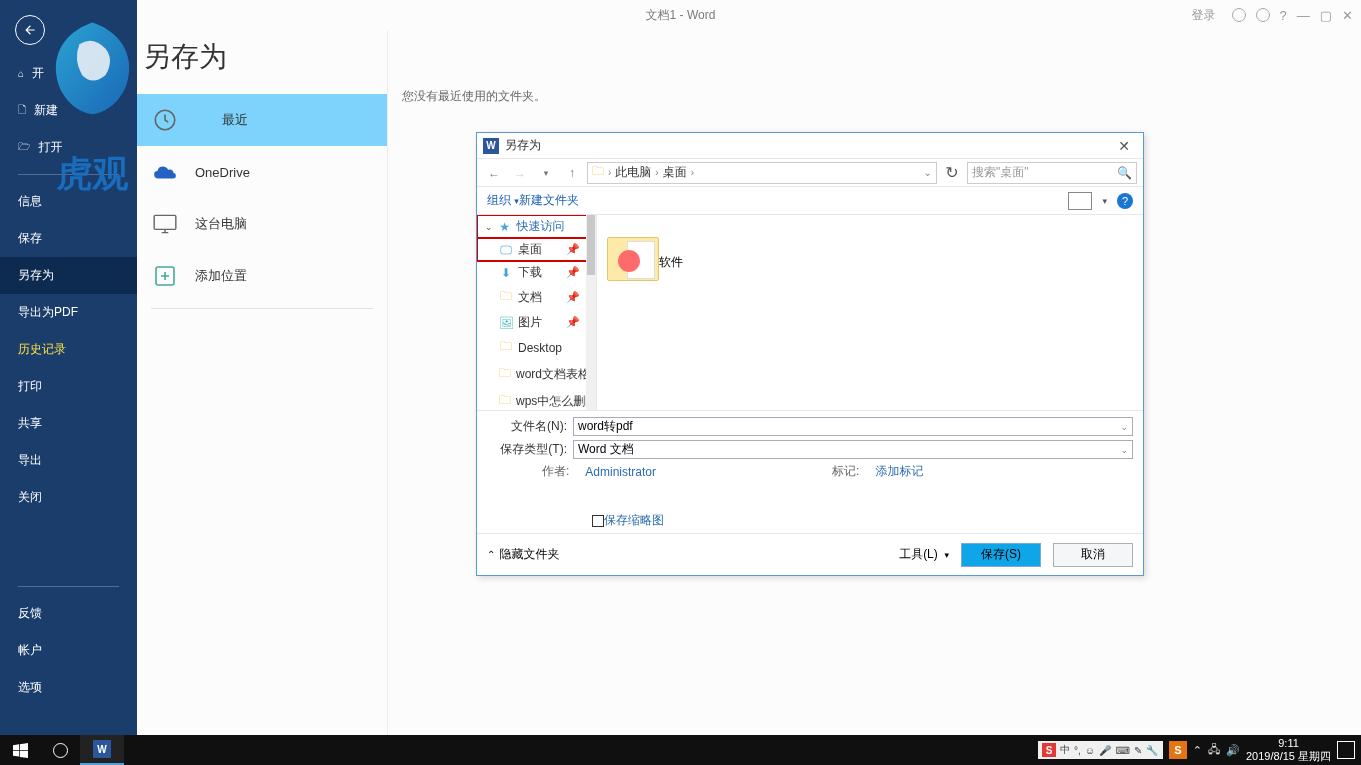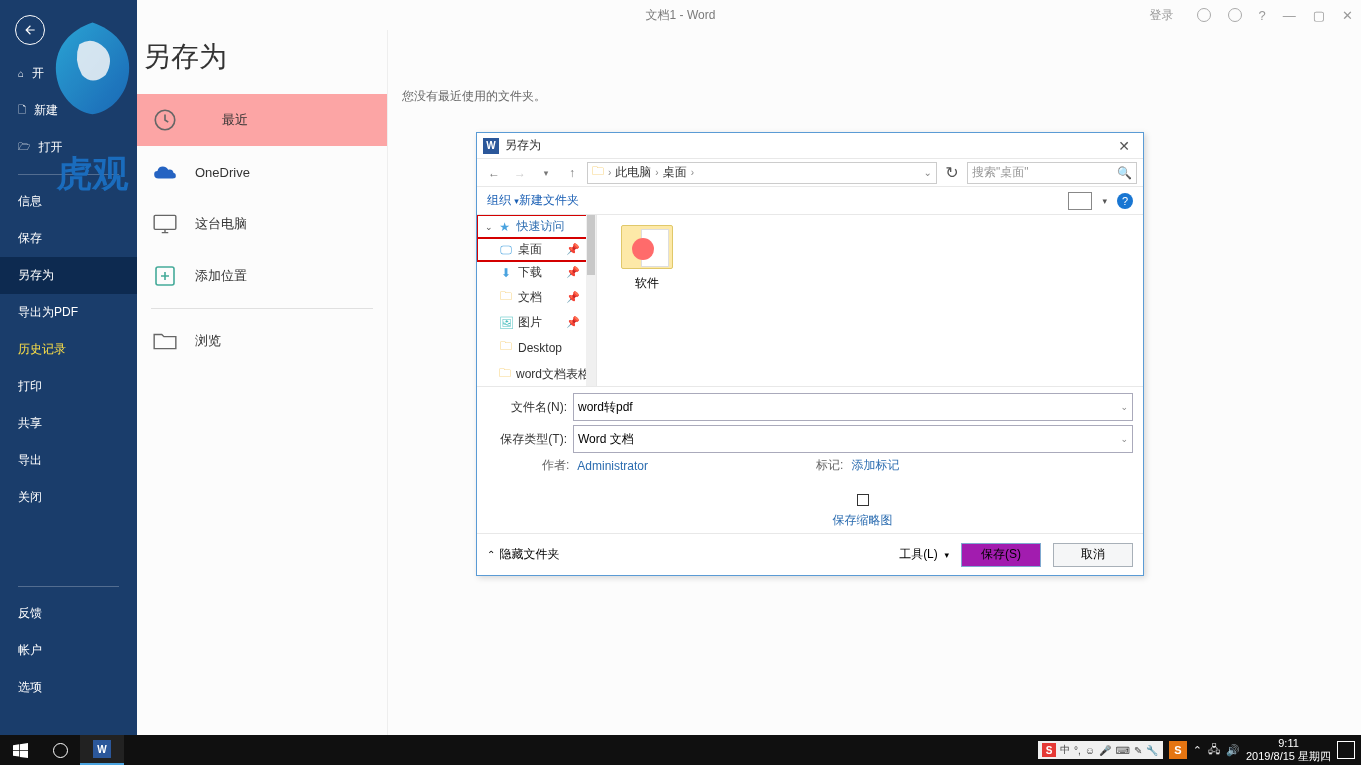--- a/index.html
+++ b/index.html
@@ -1,20 +1,20 @@
 <!DOCTYPE html>
 <html><head>
 <meta charset="utf-8">
 <style>
 * { margin: 0; padding: 0; box-sizing: border-box; }
 body { font-family: "Microsoft YaHei", "Segoe UI", sans-serif; width: 1361px; height: 765px; overflow: hidden; background: #fcfcfc; position: relative; }
 
 
 .titlebar { position: absolute; top: 0; left: 0; right: 0; height: 30px; display: flex; align-items: center; justify-content: center; color: #7a7a7a; font-size: 12px; }
-.titlebar .right-controls { position: absolute; right: 8px; display: flex; gap: 17px; align-items: center; color: #999; font-size: 13px; }
+.titlebar .right-controls { position: absolute; right: 8px; display: flex; gap: 10px; align-items: center; color: #999; font-size: 13px; }
 .titlebar .right-controls span { cursor: pointer; }
 .login-text { font-size: 12px; margin-right: 6px; }
 .face-icon { width: 14px; height: 14px; border: 1px solid #aaa; border-radius: 50%; display: inline-block; }
 
 
 .sidebar { position: absolute; left: 0; top: 0; bottom: 30px; width: 137px; background: #1a3d6b; color: #fff; padding-top: 12px; }
 .back-circle { width: 30px; height: 30px; border: 1.5px solid #fff; border-radius: 50%; display: flex; align-items: center; justify-content: center; margin: 3px 0 10px 15px; cursor: pointer; }
 .back-circle svg { fill: #fff; }
 .sidebar-item { padding: 10px 18px; font-size: 12px; cursor: pointer; display: flex; align-items: center; gap: 8px; }
 .sidebar-item.sel { background: #0d2a50; }
@@ -22,21 +22,21 @@
 .sidebar-divider { border-top: 1px solid rgba(255,255,255,0.25); margin: 8px 18px; }
 .sidebar-item .caret-icon { font-size: 10px; color: #fff; }
 
 
 .logo-wm { position: absolute; left: 40px; top: 18px; width: 105px; opacity: 0.95; pointer-events: none; z-index: 5; }
 
 
 .mid-panel { position: absolute; left: 137px; top: 30px; bottom: 30px; width: 250px; background: #fcfcfc; padding-top: 8px; }
 .page-title { font-size: 28px; font-weight: 300; color: #333; padding: 0 0 18px 6px; }
 .loc-item { display: flex; align-items: center; gap: 16px; padding: 12px 14px; font-size: 13px; color: #333; cursor: pointer; }
-.loc-item.sel { background: #fca5a5; gap: 43px; }
+.loc-item.sel { background: #7dd3fc; gap: 43px; }
 .loc-icon { width: 28px; height: 28px; display: flex; align-items: center; justify-content: center; color: #555; }
 .mid-sep { border-top: 1px solid #e0e0e0; margin: 6px 14px; }
 
 
 .right-content { position: absolute; left: 387px; top: 30px; bottom: 30px; right: 0; background: #fcfcfc; padding: 58px 14px 0 14px; color: #666; font-size: 12px; border-left: 1px solid #eee; }
 
 
 .dialog { position: absolute; left: 476px; top: 132px; width: 668px; height: 444px; background: #fff; border: 1px solid #5a9bd5; box-shadow: 2px 2px 6px rgba(0,0,0,0.15); display: flex; flex-direction: column; }
 .dlg-title { height: 26px; background: #fff; display: flex; align-items: center; padding: 0 6px; border-bottom: 1px solid #e8e8e8; font-size: 12px; color: #333; }
 .dlg-title .word-icon { width: 16px; height: 16px; background: #2b579a; color: #fff; font-size: 10px; display: flex; align-items: center; justify-content: center; margin-right: 6px; font-weight: bold; }
@@ -63,42 +63,42 @@
 .tree-item { padding: 3px 4px 3px 22px; display: flex; align-items: center; gap: 5px; color: #333; cursor: pointer; white-space: nowrap; }
 .tree-item .pin { margin-left: auto; color: #9fb8d0; font-size: 11px; margin-right: 12px; }
 .tree-item.quick { padding-left: 8px; color: #2b6cb0; }
 .tree-item.hl { outline: 2px solid #d40000; outline-offset: -1px; }
 .tree-item .ticon { width: 14px; text-align: center; }
 .tc-blue { color: #4aa3df; }
 .tc-yellow { color: #f0b429; }
 .tc-teal { color: #4bbfbf; }
 
 .file-area { flex: 1; padding: 10px; display: flex; align-items: flex-start; gap: 18px; }
-.file-tile { display: flex; flex-direction: column; align-items: center; width: 80px; cursor: pointer; }
+.file-tile { display: flex; flex-direction: row; align-items: center; width: 80px; cursor: pointer; margin-top: 12px; }
 .folder-shape { width: 52px; height: 44px; background: #fde9a8; border: 1px solid #e0c86a; border-radius: 2px; position: relative; }
 .folder-inner { position: absolute; right: 3px; top: 3px; width: 28px; height: 38px; background: #fff; border: 1px solid #ddd; }
 .folder-badge { position: absolute; left: 10px; top: 12px; width: 22px; height: 22px; background: #ff6b6b; border-radius: 50%; }
 .file-tile .lbl { margin-top: 6px; font-size: 12px; text-align: center; }
 
 .dlg-fields { border-top: 1px solid #e8e8e8; padding: 6px 10px 4px; font-size: 12px; }
 .field-row { display: flex; align-items: center; margin-bottom: 4px; gap: 6px; }
 .field-row .flabel { width: 80px; text-align: right; color: #333; }
-.field-row .finput { flex: 1; height: 19px; border: 1px solid #aab; padding: 13px 4px; display: flex; align-items: center; background: #fff; }
-.meta-row { display: flex; padding-left: 55px; gap: 8px; color: #666; align-items: center; }
+.field-row .finput { flex: 1; height: 19px; border: 1px solid #aab; padding: 0 4px; display: flex; align-items: center; background: #fff; }
+.meta-row { display: flex; padding-left: 55px; gap: 16px; color: #666; align-items: center; }
 .meta-row .link { color: #2b6cb0; cursor: pointer; }
 .meta-row .taglabel { margin-left: 160px; }
-.thumb-row { padding-left: 105px; margin-top: 20px; display: flex; align-items: center; gap: 6px; color: #2b6cb0; flex-direction: column; }
+.thumb-row { padding-left: 105px; margin-top: 32px; display: flex; align-items: center; color: #2b6cb0; }
 .checkbox-box { width: 12px; height: 12px; border: 1px solid #333; display: inline-block; }
 
 .dlg-footer { height: 42px; display: flex; align-items: center; padding: 0 10px; gap: 12px; font-size: 12px; border-top: 1px solid #e8e8e8; }
 .hide-folders { display: flex; align-items: center; gap: 4px; cursor: pointer; }
 .dlg-footer .spacer { flex: 1; }
 .tool-dd { cursor: pointer; }
 .dlg-btn { width: 80px; height: 24px; border: 1px solid #a8b0b8; background: #f5f6f7; display: flex; align-items: center; justify-content: center; cursor: pointer; }
-.dlg-btn.default { background: #a21caf; border-color: #7fa9d0; }
+.dlg-btn.default { background: #0ea5e9; border-color: #7fa9d0; }
 
 
 .taskbar { position: absolute; left: 0; right: 0; bottom: 0; height: 30px; background: #101010; display: flex; align-items: center; color: #fff; font-size: 11px; }
 .start-btn { width: 40px; height: 30px; display: flex; align-items: center; justify-content: center; cursor: pointer; }
 .cortana-btn { width: 40px; height: 30px; display: flex; align-items: center; justify-content: center; cursor: pointer; color: #fff; }
 .cortana-circle { width: 15px; height: 15px; border: 1.5px solid #fff; border-radius: 50%; }
 .task-word { width: 44px; height: 30px; display: flex; align-items: center; justify-content: center; background: #222; border-bottom: 2px solid #4aa3df; cursor: pointer; }
 .task-word .w-icon { width: 18px; height: 18px; background: #2b579a; color: #fff; font-size: 10px; display: flex; align-items: center; justify-content: center; font-weight: bold; }
 .tray { margin-left: auto; display: flex; align-items: center; gap: 6px; padding-right: 6px; }
 .tray .clock { text-align: center; line-height: 1.2; }
@@ -227,28 +227,20 @@
   <div class="loc-item">
     <span class="loc-icon">
         <svg width="24" height="24" viewBox="0 0 24 24" fill="none" stroke="#4a9" stroke-width="1.6">
           <rect x="3" y="3" width="18" height="18" rx="2"></rect>
           <path d="M12 8v8M8 12h8"></path>
         </svg>
       </span>
     <span>添加位置</span>
   </div>
   <div class="mid-sep"></div>
-  <div class="loc-item">
-    <span class="loc-icon">
-        <svg width="26" height="20" viewBox="0 0 24 18" fill="none" stroke="#666" stroke-width="1.3">
-          <path d="M2 3h7l2 2h11v11H2z"></path>
-        </svg>
-      </span>
-    <span>浏览</span>
-  </div>
 </div>
 
 <div class="right-content">
   <span>您没有最近使用的文件夹。</span>
 </div>
 
 <div class="dialog">
   <div class="dlg-title">
     <span class="word-icon">W</span>
     <span>另存为</span>

